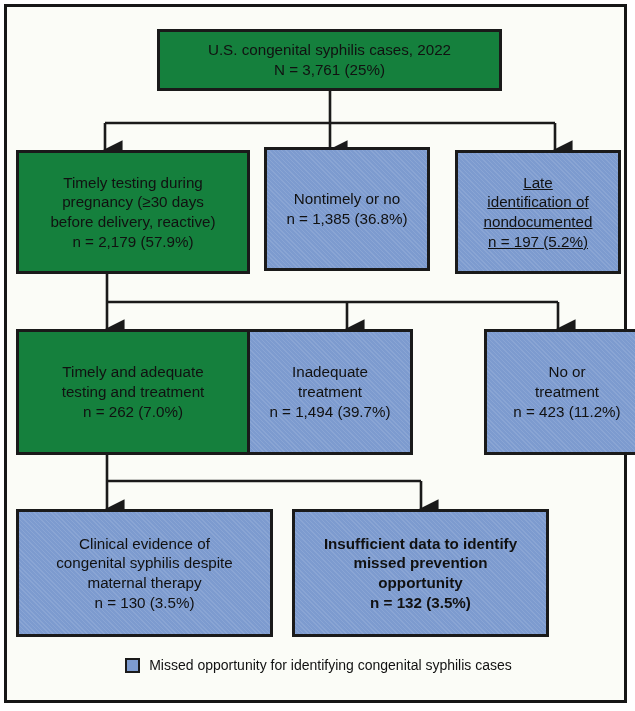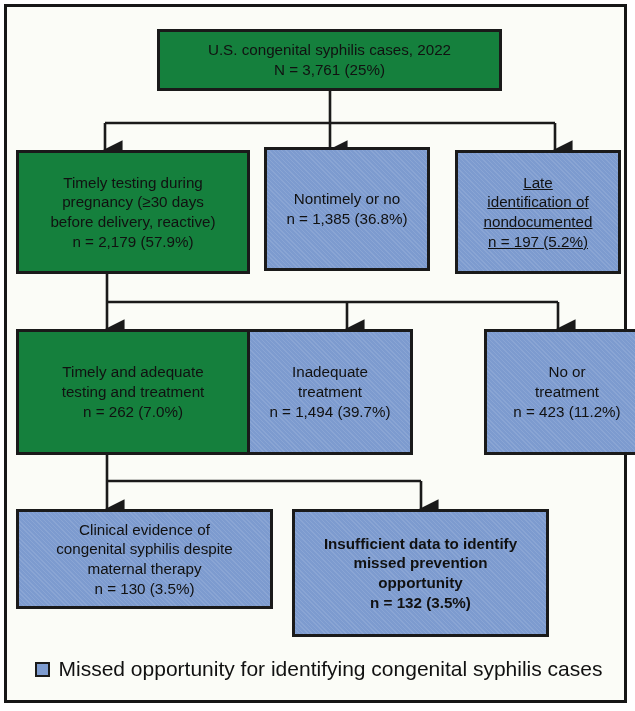--- a/index.html
+++ b/index.html
@@ -82,21 +82,21 @@
   }
   #legend .swatch {
     width: 15px;
     height: 15px;
     background: #7d9bcf;
     border: 2.5px solid #1a1a1a;
     box-sizing: border-box;
     flex: 0 0 auto;
   }
   #legend .ltext {
-    font-size: 21px;
+    font-size: 14px;
     color: #111111;
     white-space: nowrap;
   }
 </style>
 </head>
 <body>
 
 <div id="frame">
   <div id="canvas">
 
@@ -162,21 +162,21 @@
       <span class="ln">treatment</span>
       <span class="ln">n = 1,494 (39.7%)</span>
     </div>
 
     <div class="node blue" style="left:448px; top:322px; width:166px; height:126px;margin-left:29px;">
       <span class="ln">No or</span>
       <span class="ln">treatment</span>
       <span class="ln">n = 423 (11.2%)</span>
     </div>
 
-    <div class="node blue" style="left:9px; top:502px; width:257px; height:100px;">
+    <div class="node blue" style="left:9px; top:502px; width:257px; height:128px;">
       <span class="ln">Clinical evidence of</span>
       <span class="ln">congenital syphilis despite</span>
       <span class="ln">maternal therapy</span>
       <span class="ln">n = 130 (3.5%)</span>
     </div>
 
     <div class="node blue" style="left:285px; top:502px; width:257px; height:128px;font-weight:bold;">
       <span class="ln">Insufficient data to identify</span>
       <span class="ln">missed prevention</span>
       <span class="ln">opportunity</span>

